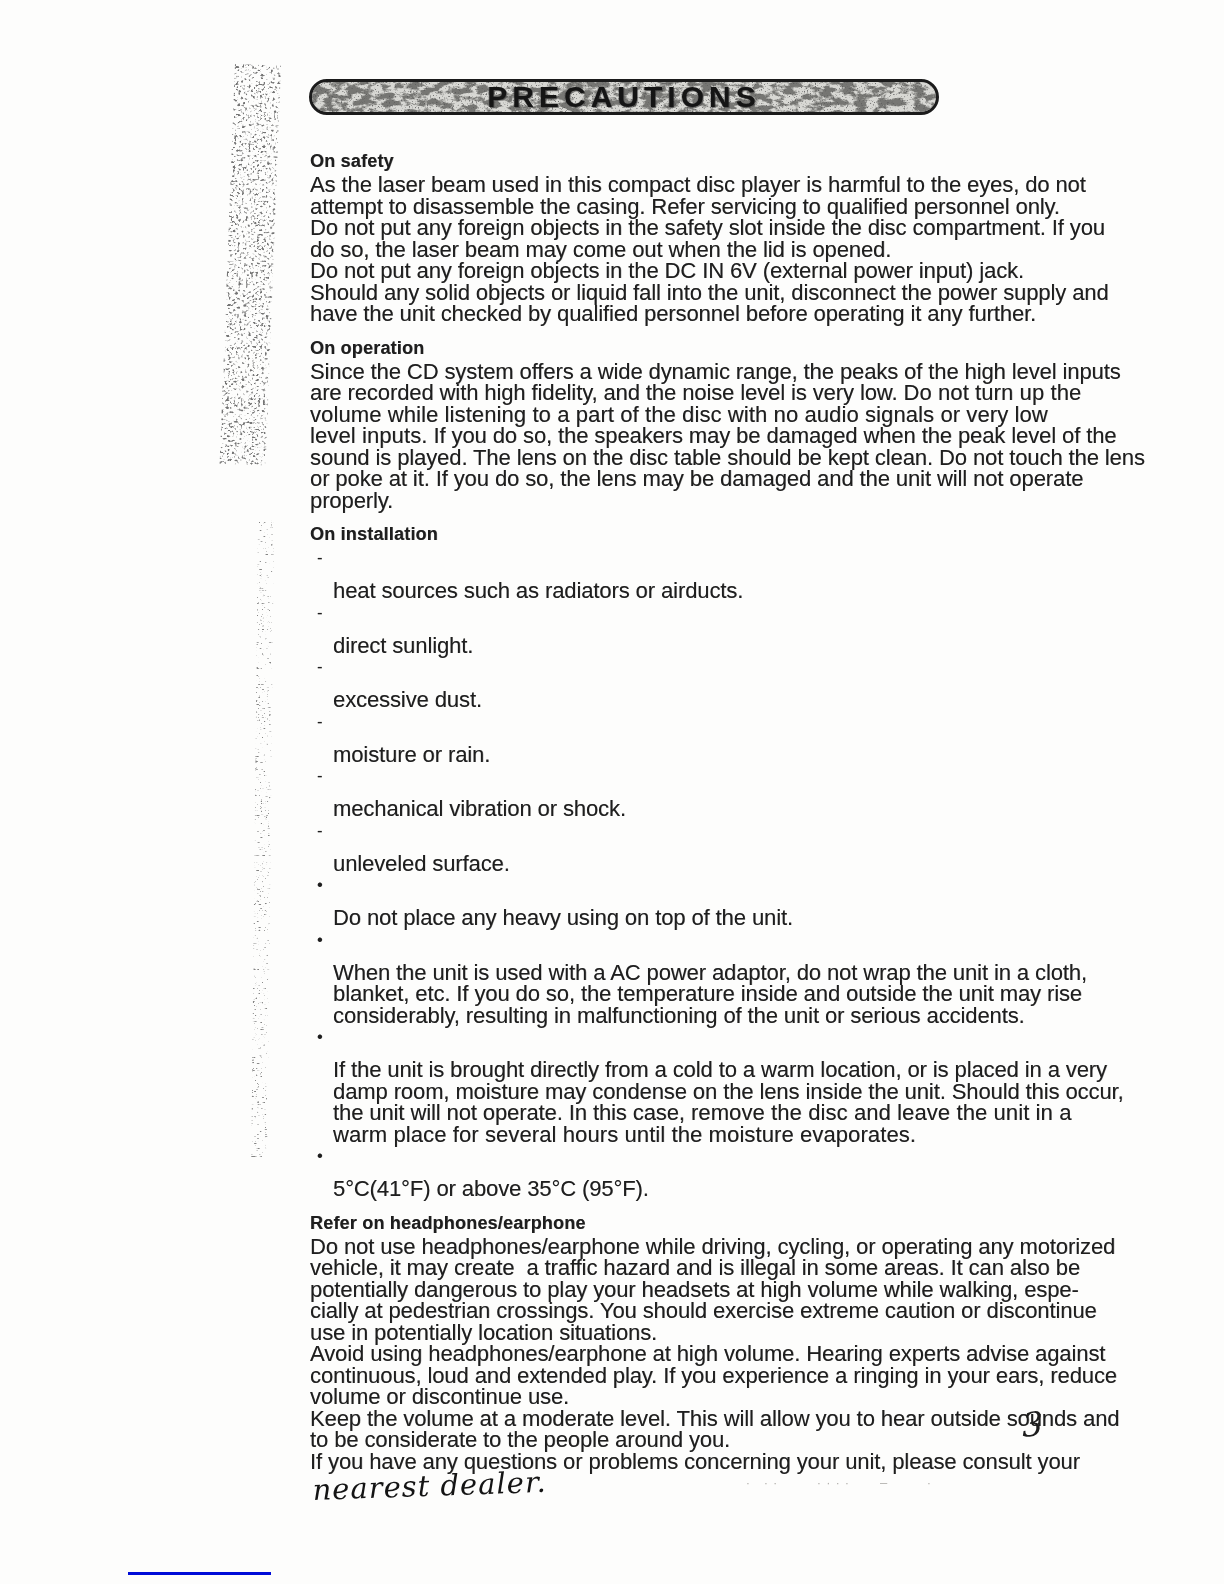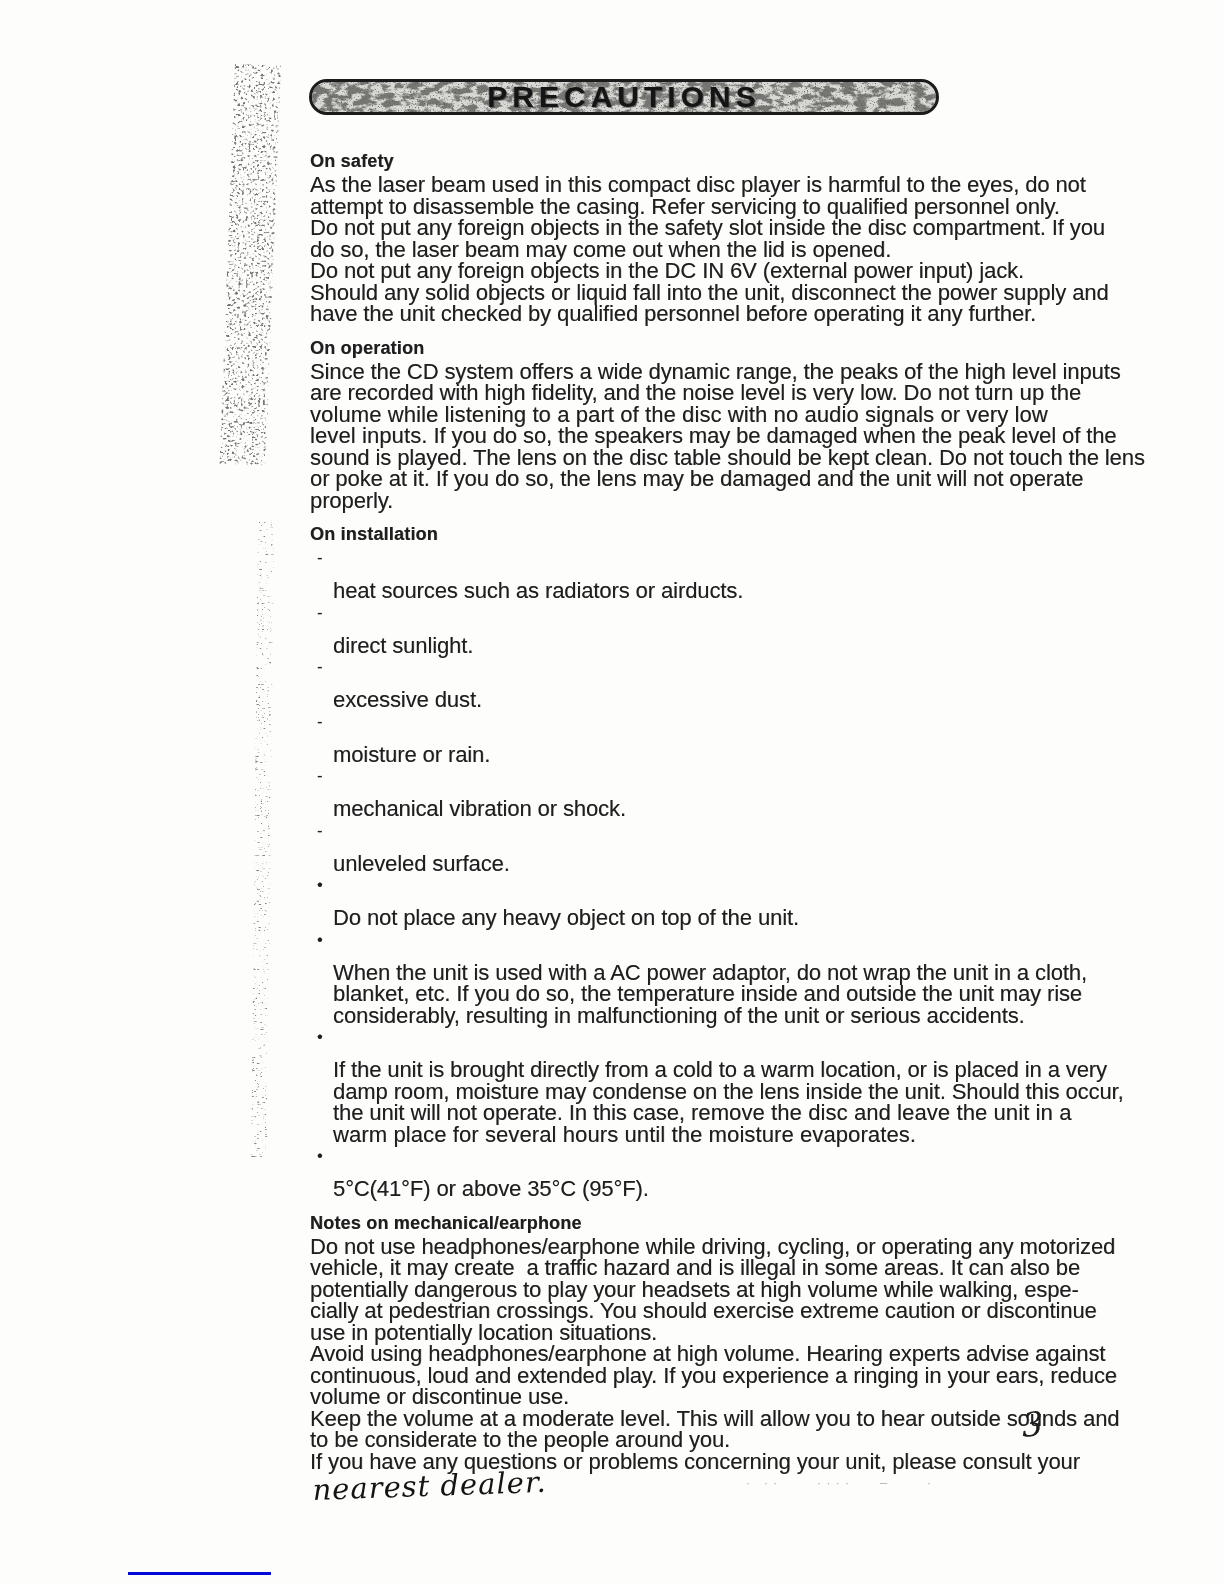--- a/index.html
+++ b/index.html
@@ -161,21 +161,21 @@
         </div>
         <div class="bullet-item">
           <span class="marker">-</span>
           <div class="bullet-body">
             <div class="text-line"><span>unleveled surface.</span></div>
           </div>
         </div>
         <div class="bullet-item">
           <span class="marker">•</span>
           <div class="bullet-body">
-            <div class="text-line"><span>Do not place any heavy object on top of the unit.</span></div>
+            <div class="text-line"><span>Do not place any heavy using on top of the unit.</span></div>
           </div>
         </div>
         <div class="bullet-item">
           <span class="marker">•</span>
           <div class="bullet-body">
             <div class="text-line"><span>When the unit is used with a AC power adaptor, do not wrap the unit in a cloth,</span></div>
             <div class="text-line"><span>blanket, etc. If you do so, the temperature inside and outside the unit may rise</span></div>
             <div class="text-line"><span>considerably, resulting in malfunctioning of the unit or serious accidents.</span></div>
           </div>
         </div>
@@ -189,21 +189,21 @@
           </div>
         </div>
         <div class="bullet-item">
           <span class="marker">•</span>
           <div class="bullet-body">
             <div class="text-line"><span>5°C(41°F) or above 35°C (95°F).</span></div>
           </div>
         </div>
       </div>
       <div class="section">
-        <div class="heading">Notes on mechanical/earphone</div>
+        <div class="heading">Refer on headphones/earphone</div>
         <div class="text-line"><span>Do not use headphones/earphone while driving, cycling, or operating any motorized</span></div>
         <div class="text-line"><span>vehicle, it may create  a traffic hazard and is illegal in some areas. It can also be</span></div>
         <div class="text-line"><span>potentially dangerous to play your headsets at high volume while walking, espe-</span></div>
         <div class="text-line"><span>cially at pedestrian crossings. You should exercise extreme caution or discontinue</span></div>
         <div class="text-line"><span>use in potentially location situations.</span></div>
         <div class="text-line"><span>Avoid using headphones/earphone at high volume. Hearing experts advise against</span></div>
         <div class="text-line"><span>continuous, loud and extended play. If you experience a ringing in your ears, reduce</span></div>
         <div class="text-line"><span>volume or discontinue use.</span></div>
         <div class="text-line"><span>Keep the volume at a moderate level. This will allow you to hear outside sounds and</span></div>
         <div class="text-line"><span>to be considerate to the people around you.</span></div>

